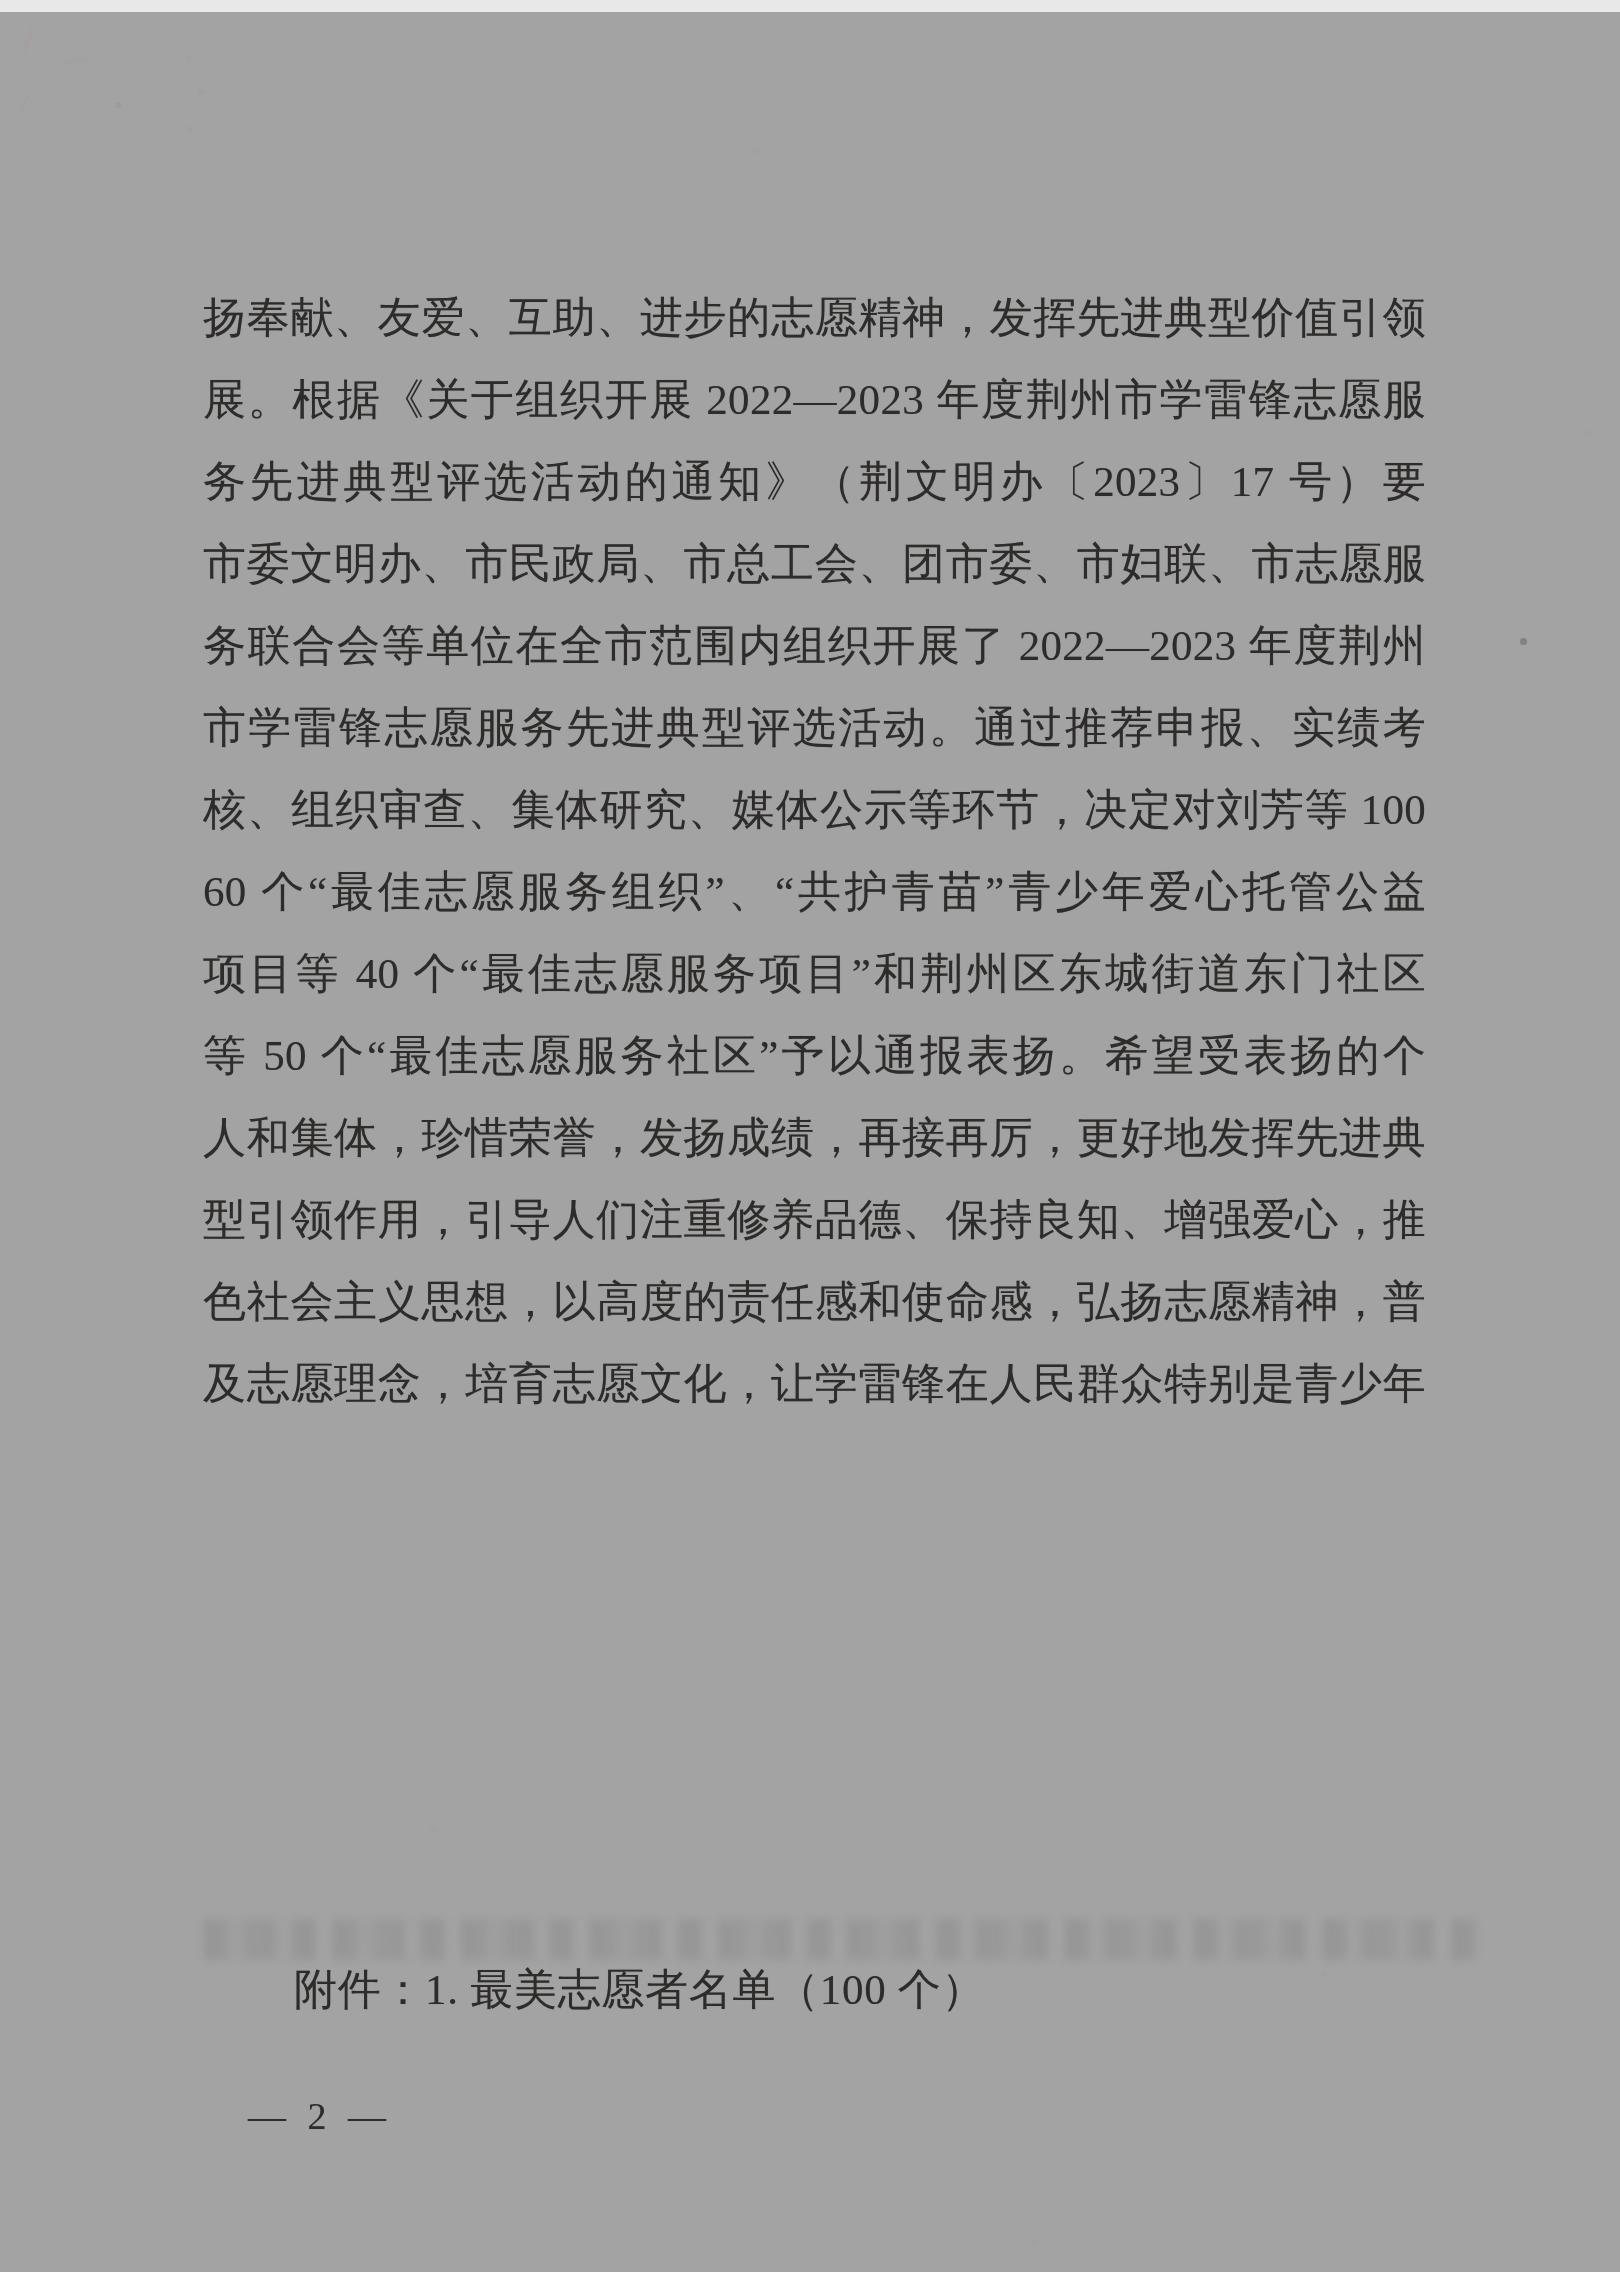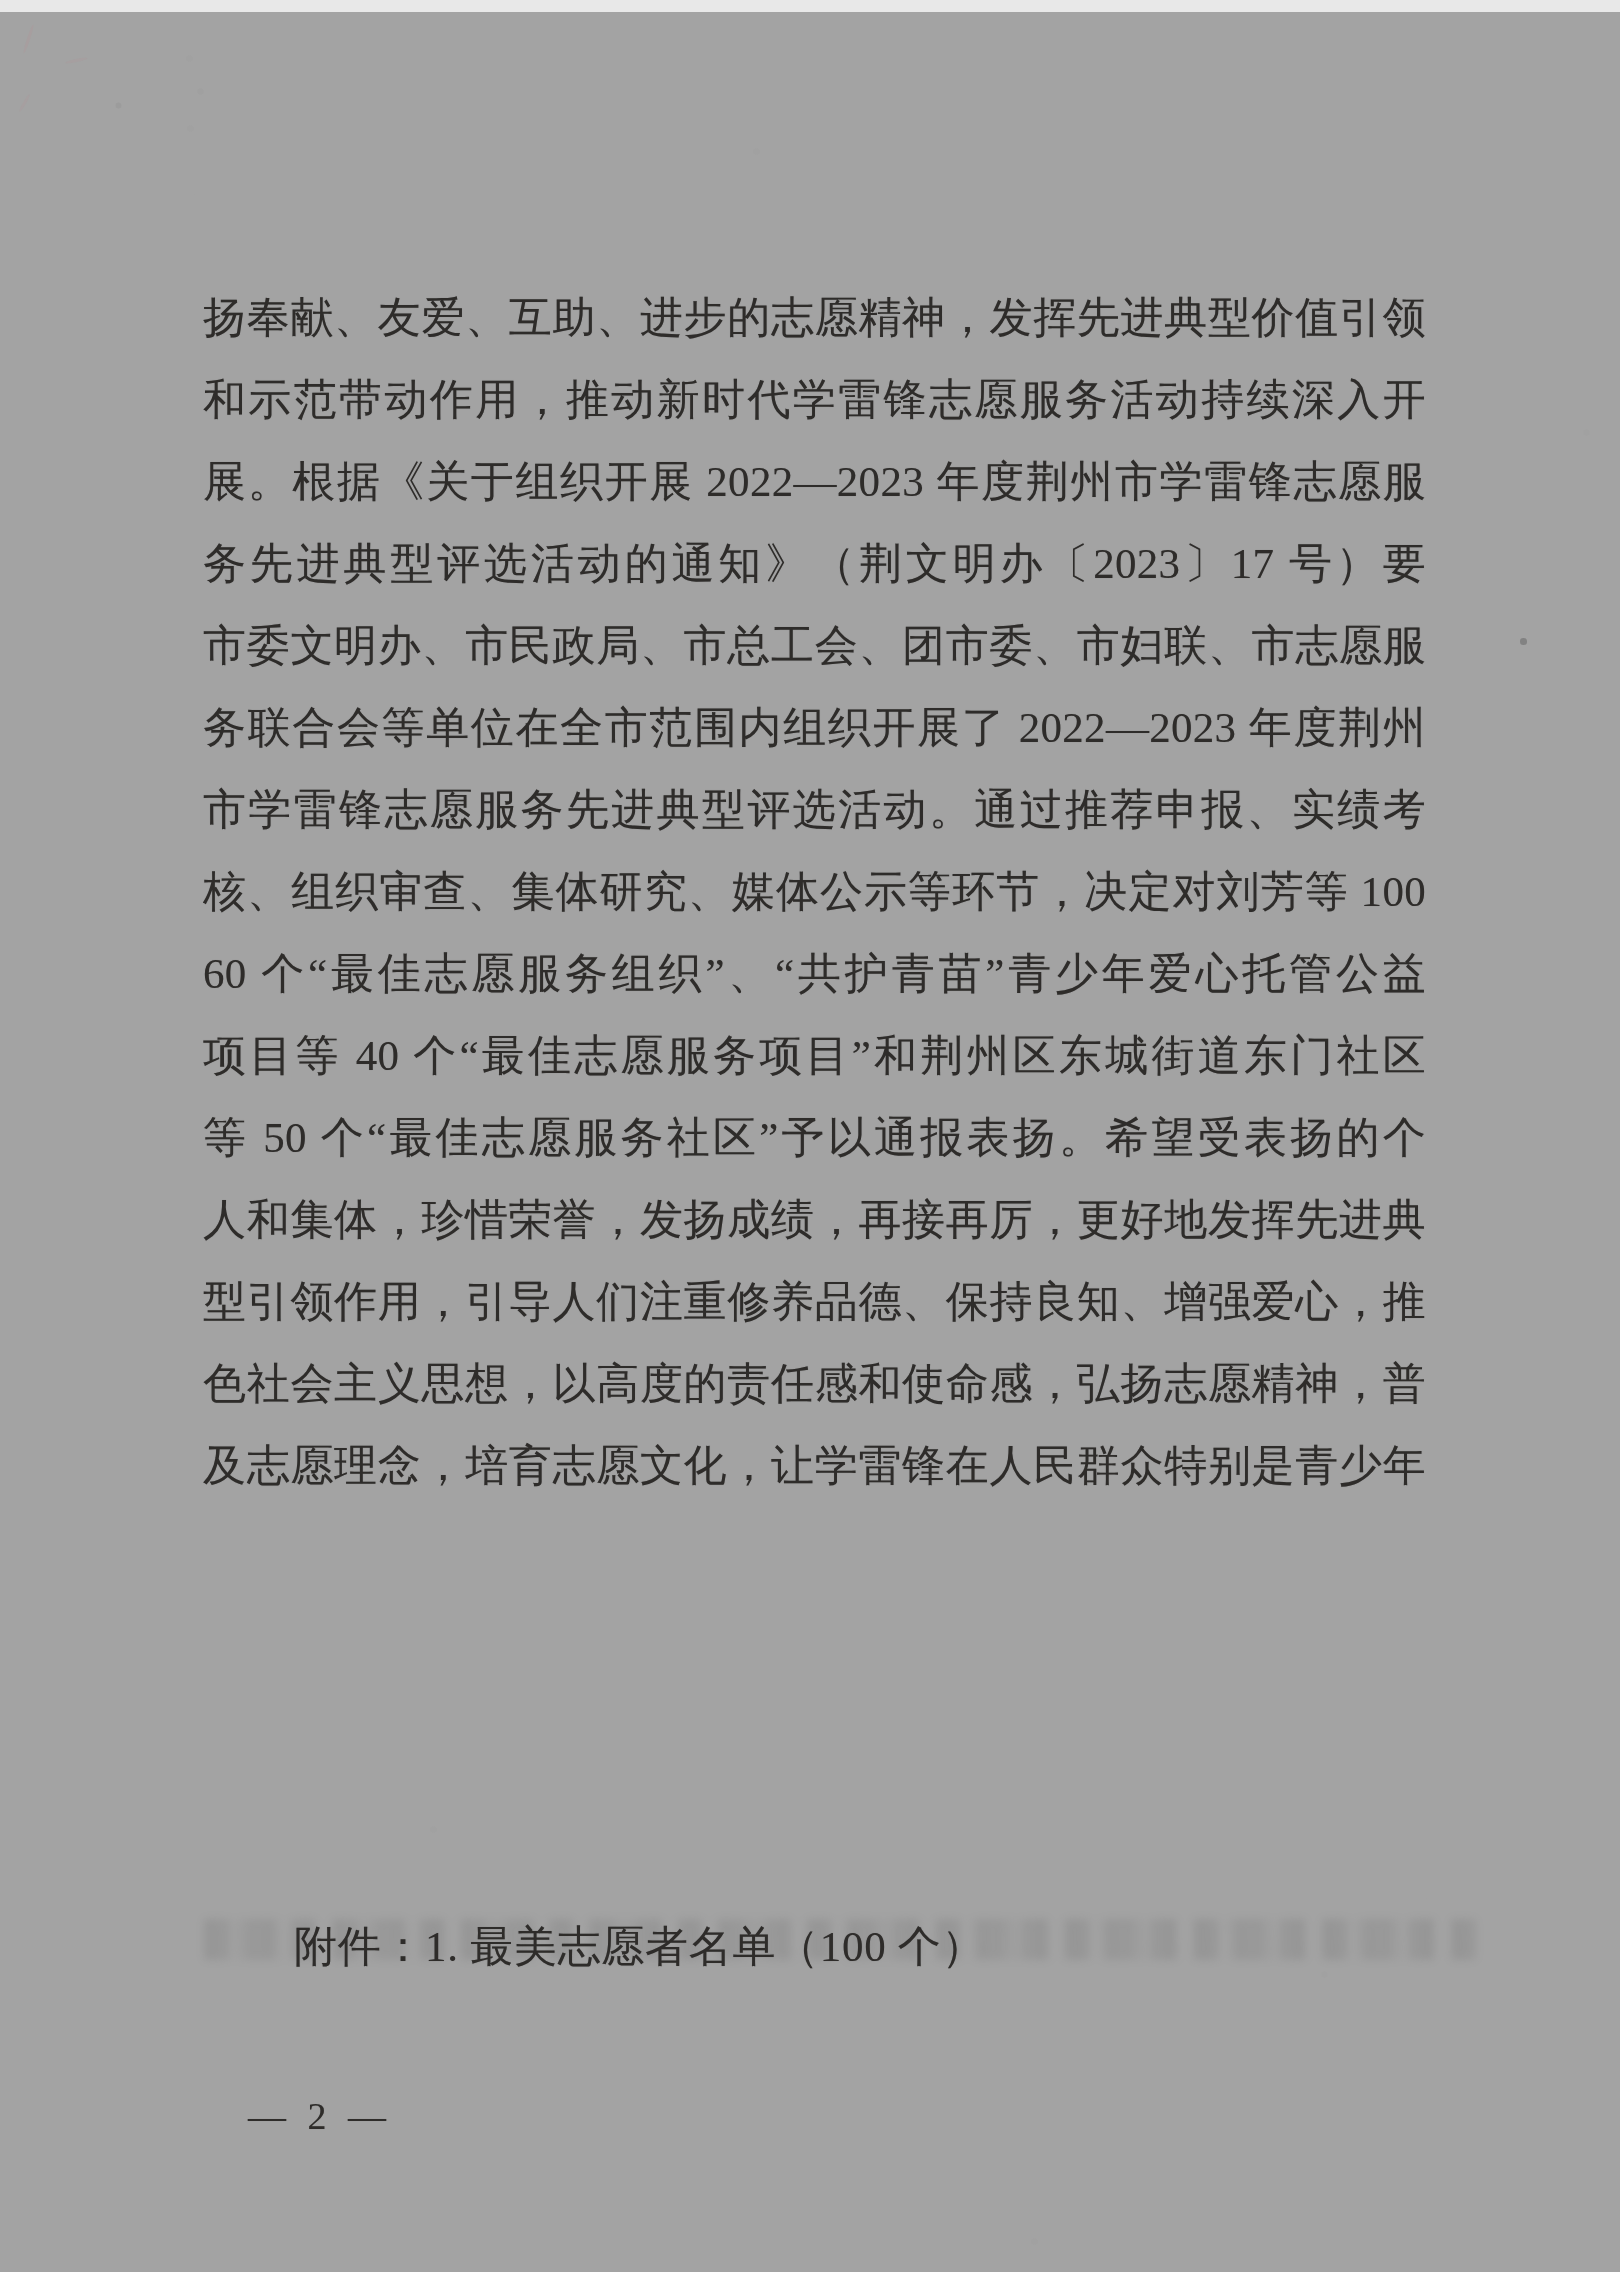--- a/index.html
+++ b/index.html
@@ -36,21 +36,21 @@
   }
   .line.justify{
     white-space:normal;
     text-align:justify;
     text-justify:inter-character;
     text-align-last:justify;
     overflow:hidden;
   }
   .attachment{
     position:absolute;
-    left:294px;top:1898px;
+    left:294px;top:1941px;
     height:74px;line-height:74px;
     font-size:43px;
     letter-spacing:0.7px;
     text-shadow:0 0 0.7px rgba(40,40,40,0.35);
     white-space:nowrap;
   }
   .page-number{
     position:absolute;
     left:248px;top:2081px;
     height:47px;line-height:47px;
@@ -108,21 +108,20 @@
 
 <div class="page">
 
   <span class="corner-mark m1"></span>
   <span class="corner-mark m2"></span>
   <span class="corner-mark m3"></span>
   <span class="speckles"></span>
 
   <div class="body-text">
     <div class="line justify">扬奉献、友爱、互助、进步的志愿精神，发挥先进典型价值引领</div>
-    <div class="line justify">和示范带动作用，推动新时代学雷锋志愿服务活动持续深入开</div>
     <div class="line justify">展。根据《关于组织开展 2022—2023 年度荆州市学雷锋志愿服</div>
     <div class="line justify">务先进典型评选活动的通知》（荆文明办〔2023〕17 号）要求，</div>
     <div class="line justify">市委文明办、市民政局、市总工会、团市委、市妇联、市志愿服</div>
     <div class="line justify">务联合会等单位在全市范围内组织开展了 2022—2023 年度荆州</div>
     <div class="line justify">市学雷锋志愿服务先进典型评选活动。通过推荐申报、实绩考</div>
     <div class="line justify">核、组织审查、集体研究、媒体公示等环节，决定对刘芳等 100</div>
     <div class="line justify">60 个“最佳志愿服务组织”、“共护青苗”青少年爱心托管公益</div>
     <div class="line justify">项目等 40 个“最佳志愿服务项目”和荆州区东城街道东门社区</div>
     <div class="line justify">等 50 个“最佳志愿服务社区”予以通报表扬。希望受表扬的个</div>
     <div class="line justify">人和集体，珍惜荣誉，发扬成绩，再接再厉，更好地发挥先进典</div>

